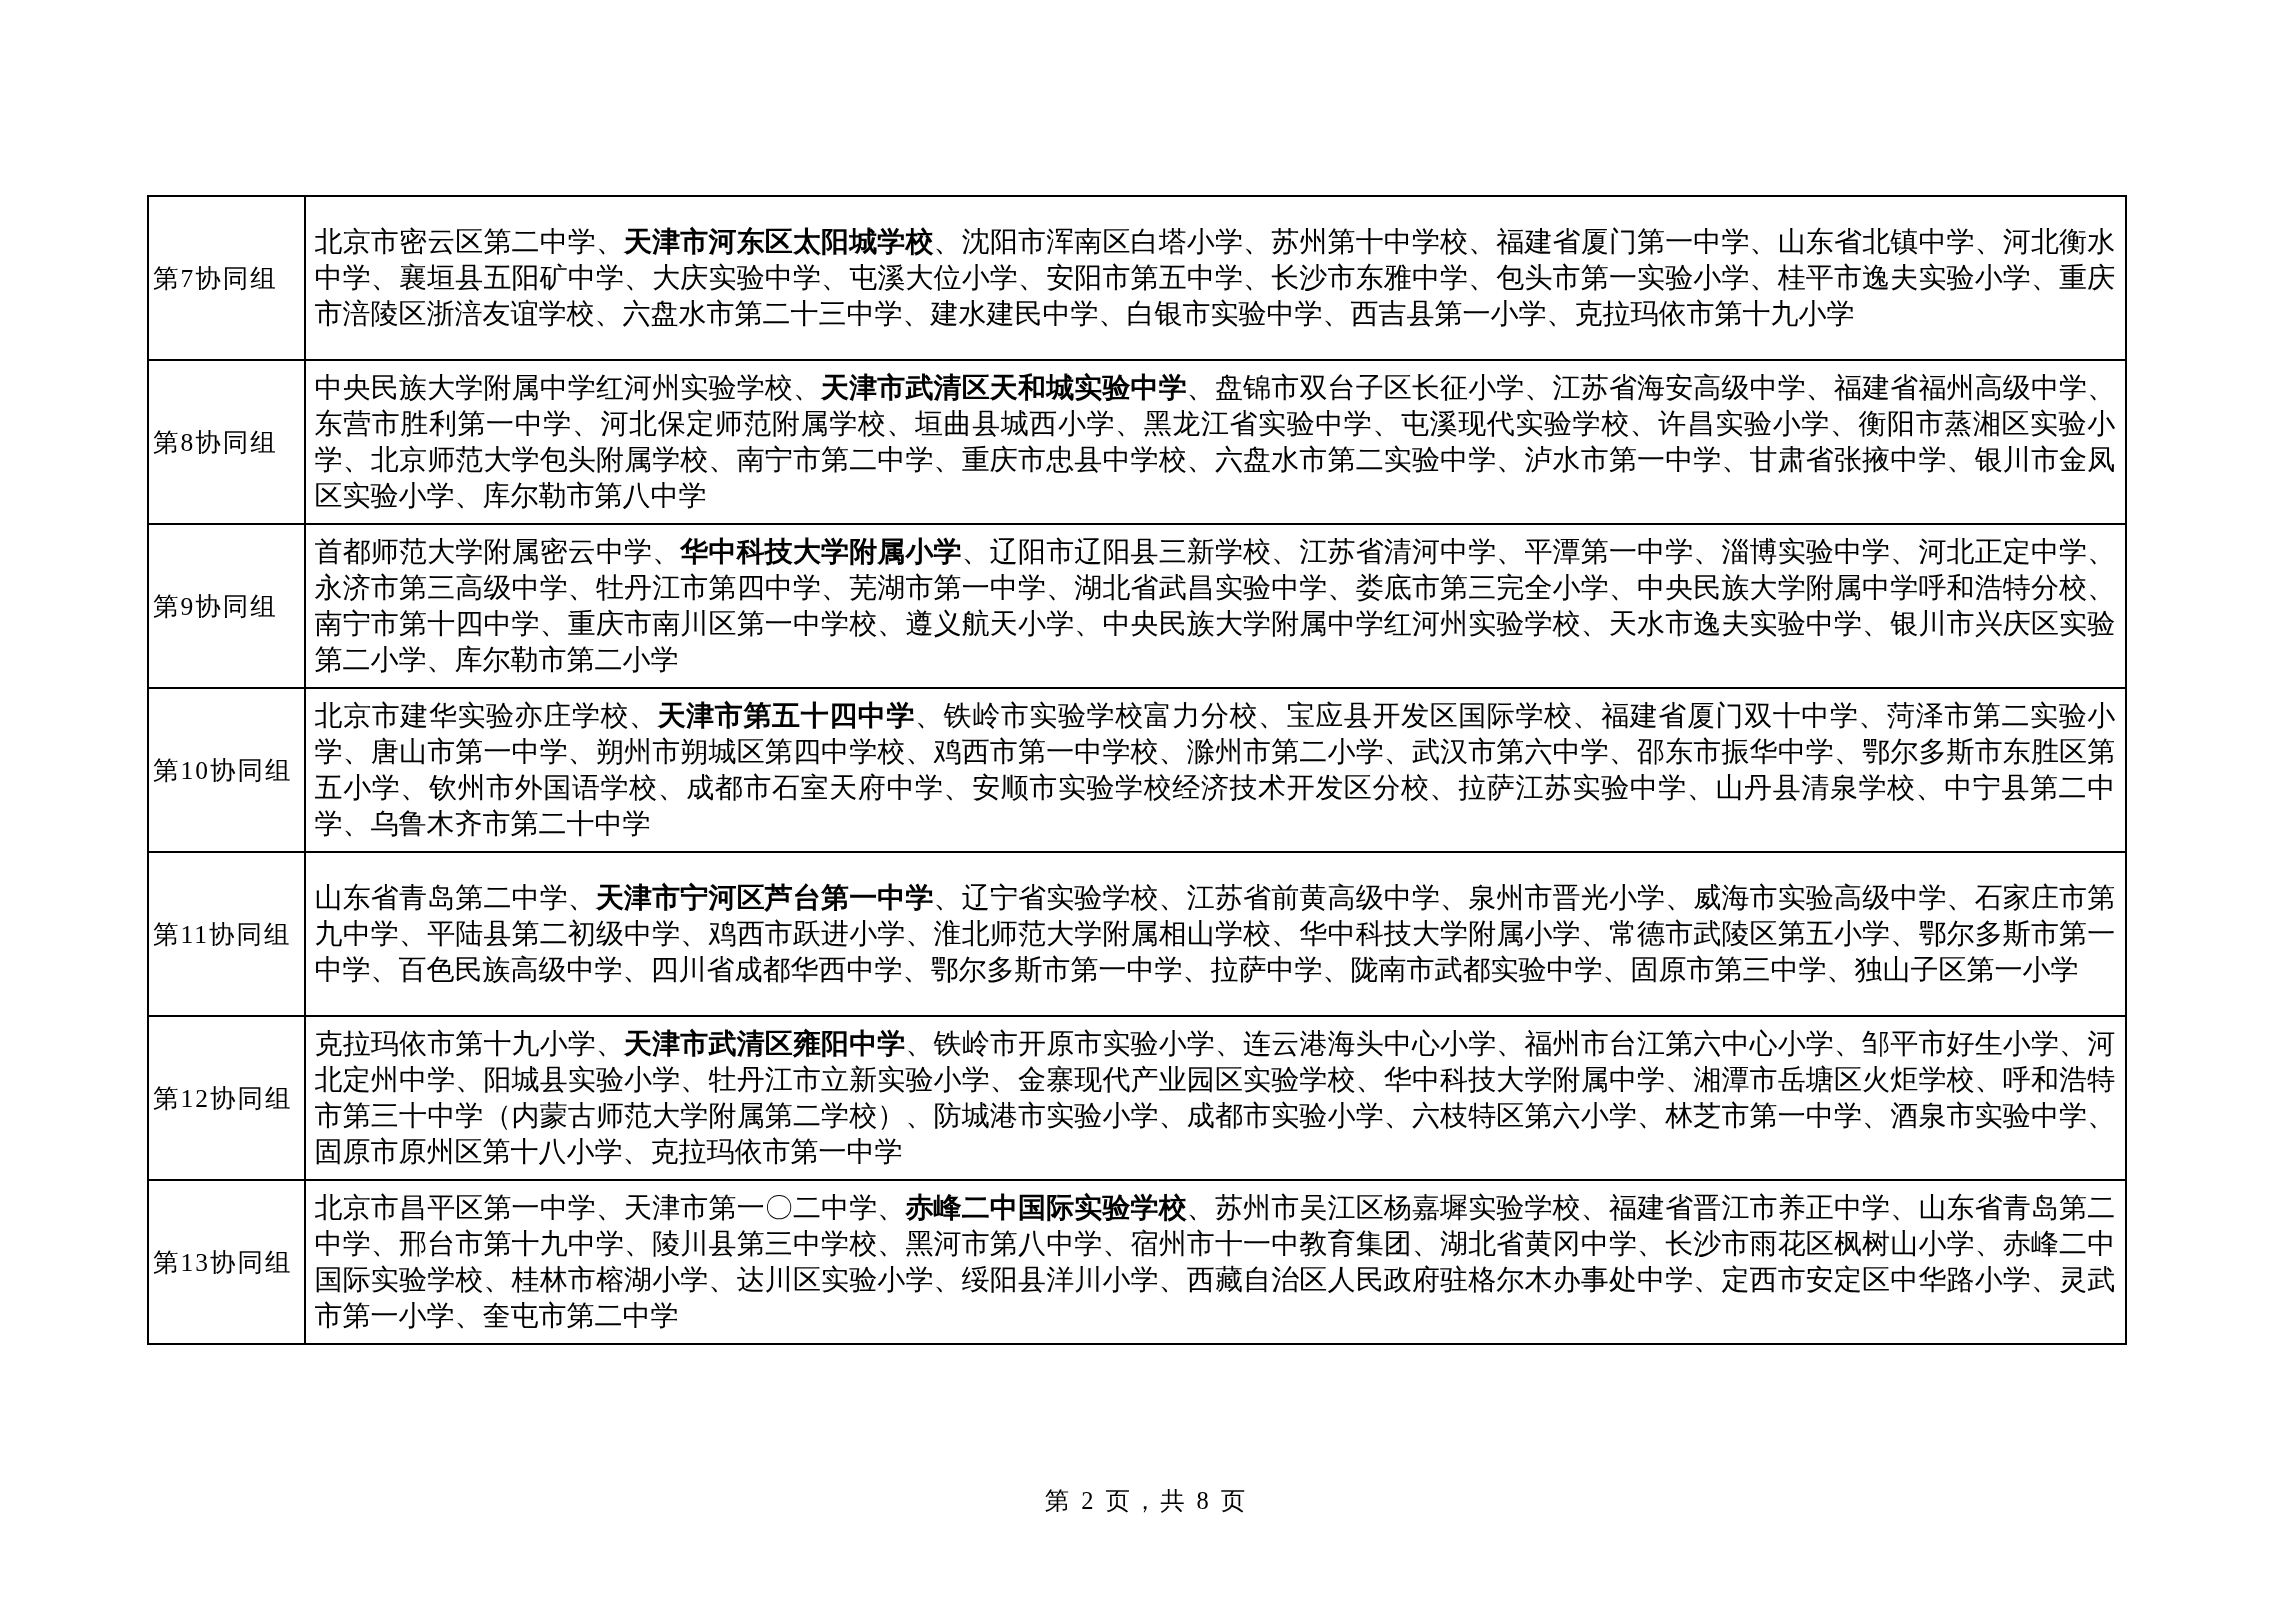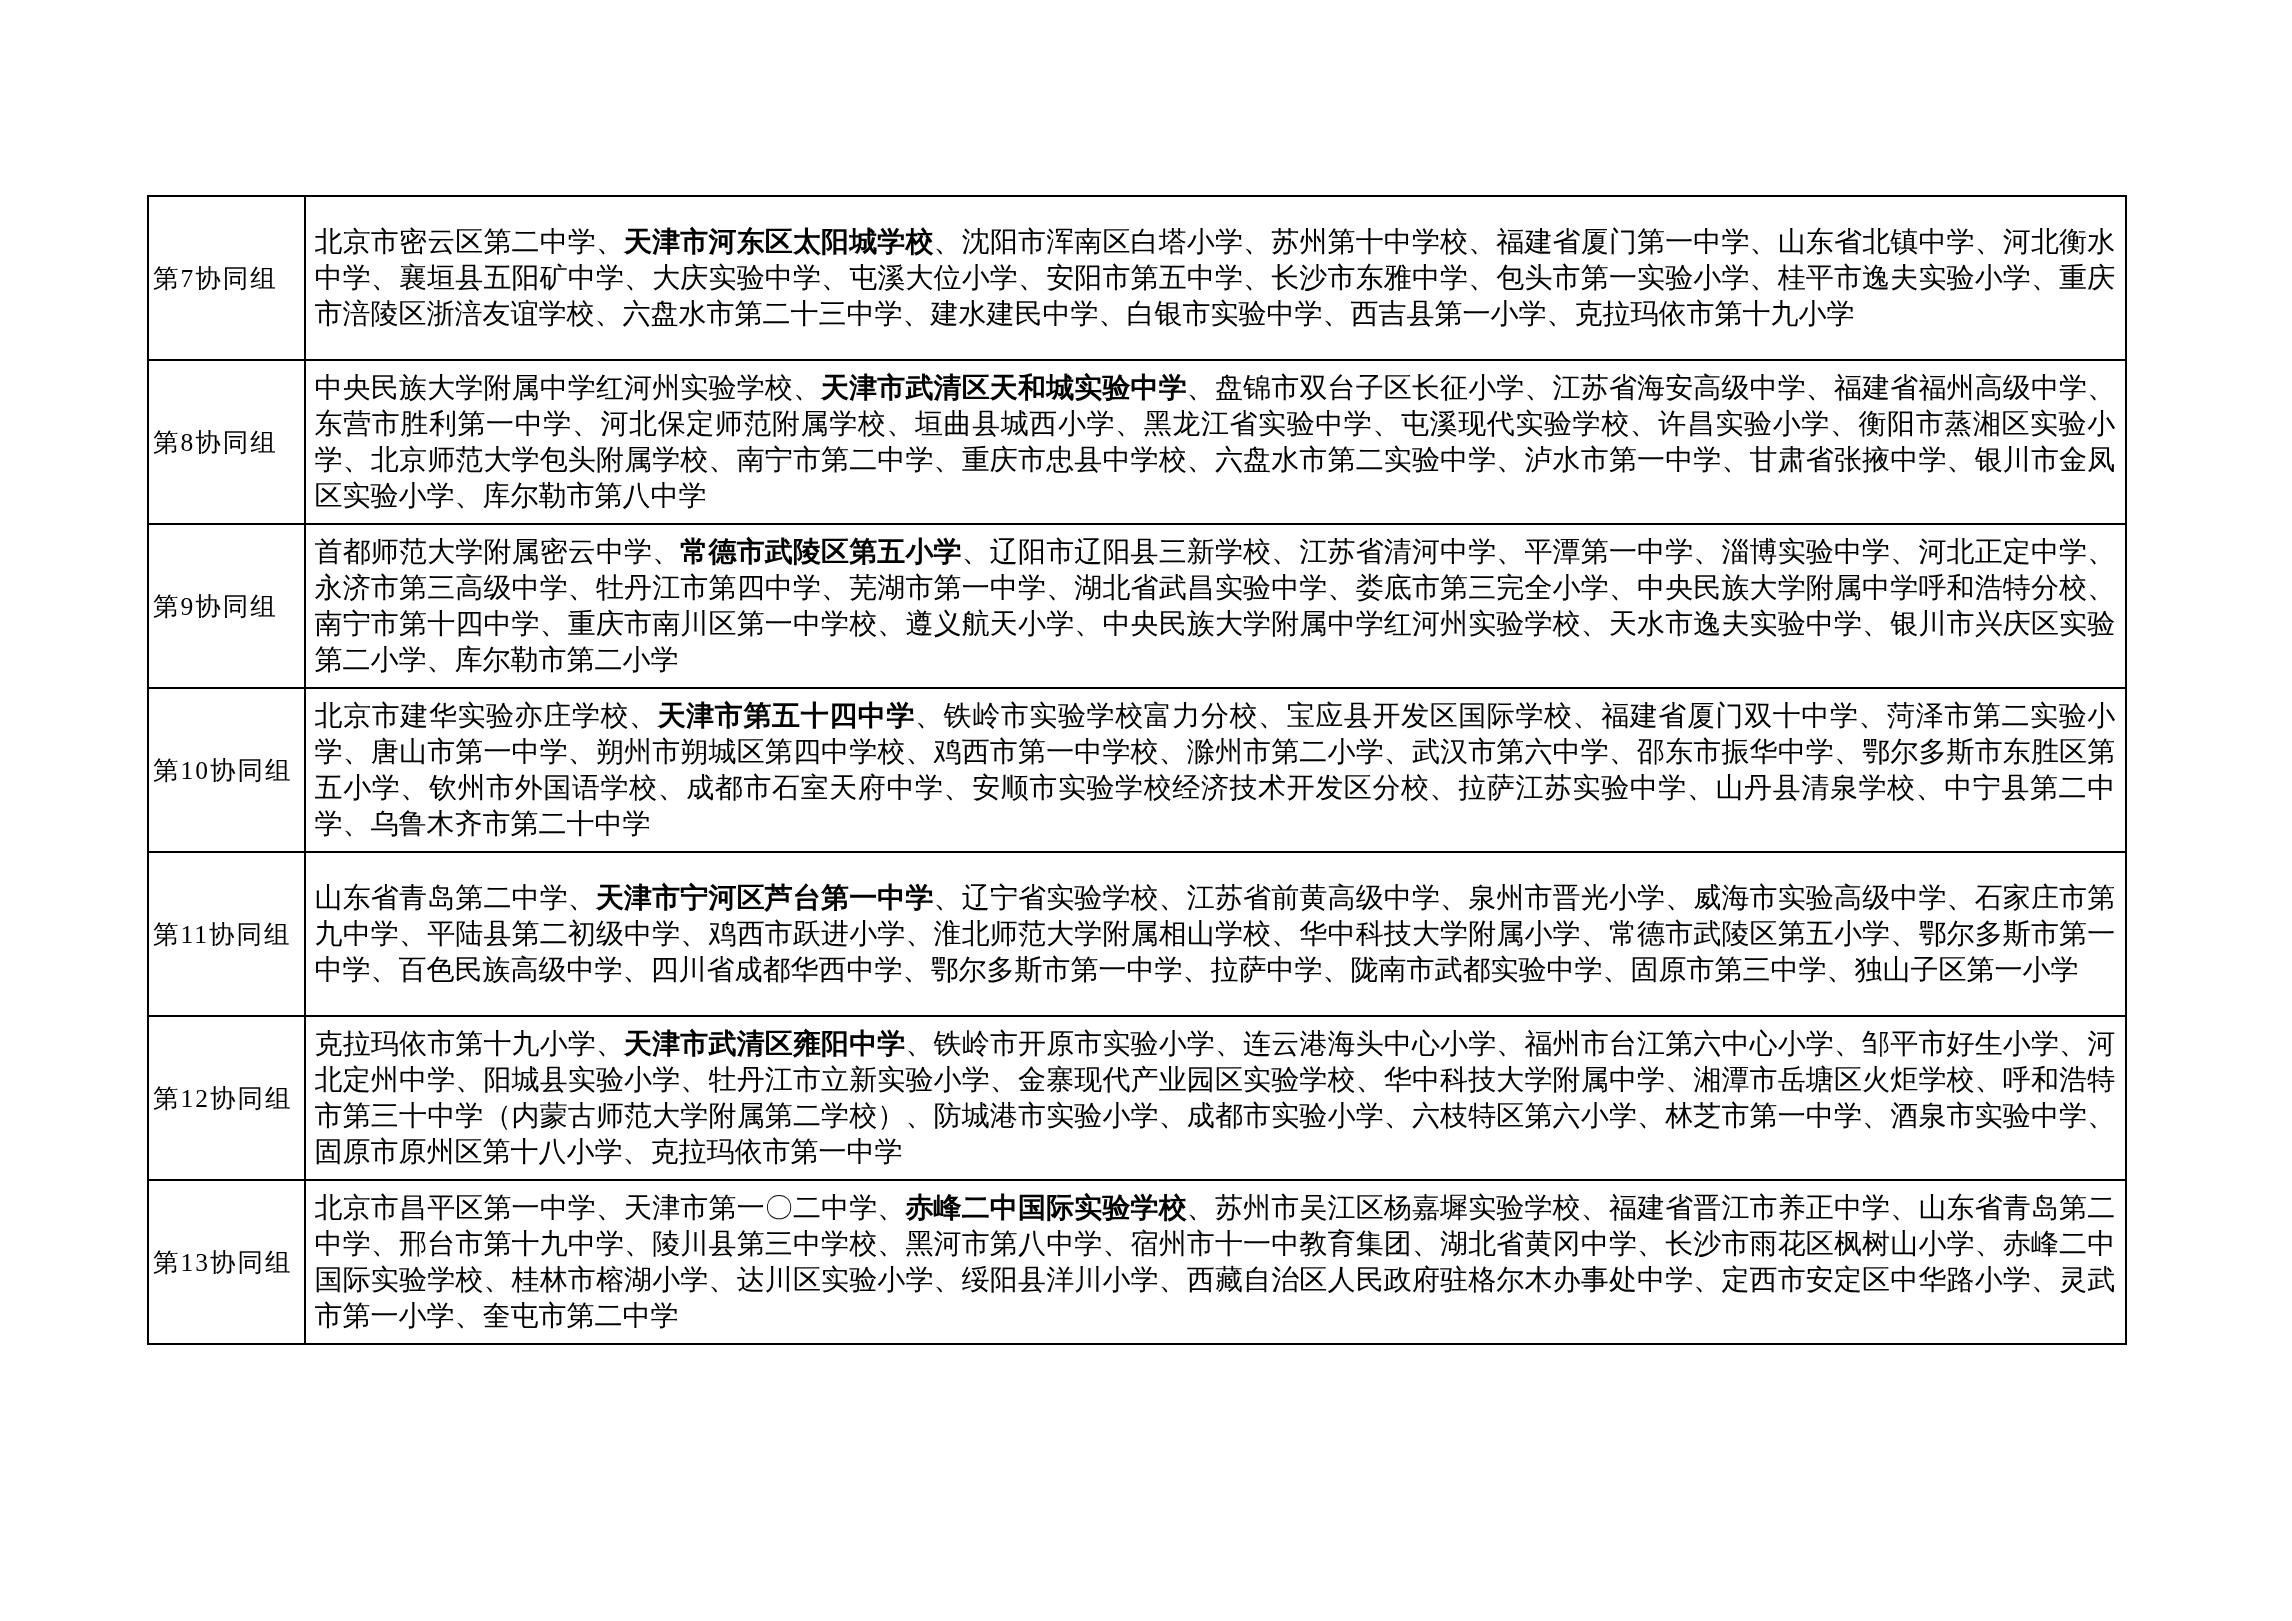--- a/index.html
+++ b/index.html
@@ -75,36 +75,39 @@
         <tr class="group-row">
           <td class="label-cell">第7协同组</td>
           <td class="schools-cell"><span class="school-names">北京市密云区第二中学、</span><span class="bold-school">天津市河东区太阳城学校</span><span class="school-names">、沈阳市浑南区白塔小学、苏州第十中学校、福建省厦门第一中学、山东省北镇中学、河北衡水中学、襄垣县五阳矿中学、大庆实验中学、屯溪大位小学、安阳市第五中学、长沙市东雅中学、包头市第一实验小学、桂平市逸夫实验小学、重庆市涪陵区浙涪友谊学校、六盘水市第二十三中学、建水建民中学、白银市实验中学、西吉县第一小学、克拉玛依市第十九小学</span></td>
         </tr>
         <tr class="group-row">
           <td class="label-cell">第8协同组</td>
           <td class="schools-cell"><span class="school-names">中央民族大学附属中学红河州实验学校、</span><span class="bold-school">天津市武清区天和城实验中学</span><span class="school-names">、盘锦市双台子区长征小学、江苏省海安高级中学、福建省福州高级中学、东营市胜利第一中学、河北保定师范附属学校、垣曲县城西小学、黑龙江省实验中学、屯溪现代实验学校、许昌实验小学、衡阳市蒸湘区实验小学、北京师范大学包头附属学校、南宁市第二中学、重庆市忠县中学校、六盘水市第二实验中学、泸水市第一中学、甘肃省张掖中学、银川市金凤区实验小学、库尔勒市第八中学</span></td>
         </tr>
         <tr class="group-row">
           <td class="label-cell">第9协同组</td>
-          <td class="schools-cell"><span class="school-names">首都师范大学附属密云中学、</span><span class="bold-school">常德市武陵区第五小学</span><span class="school-names">、辽阳市辽阳县三新学校、江苏省清河中学、平潭第一中学、淄博实验中学、河北正定中学、永济市第三高级中学、牡丹江市第四中学、芜湖市第一中学、湖北省武昌实验中学、娄底市第三完全小学、中央民族大学附属中学呼和浩特分校、南宁市第十四中学、重庆市南川区第一中学校、遵义航天小学、中央民族大学附属中学红河州实验学校、天水市逸夫实验中学、银川市兴庆区实验第二小学、库尔勒市第二小学</span></td>
+          <td class="schools-cell"><span class="school-names">首都师范大学附属密云中学、</span><span class="bold-school">华中科技大学附属小学</span><span class="school-names">、辽阳市辽阳县三新学校、江苏省清河中学、平潭第一中学、淄博实验中学、河北正定中学、永济市第三高级中学、牡丹江市第四中学、芜湖市第一中学、湖北省武昌实验中学、娄底市第三完全小学、中央民族大学附属中学呼和浩特分校、南宁市第十四中学、重庆市南川区第一中学校、遵义航天小学、中央民族大学附属中学红河州实验学校、天水市逸夫实验中学、银川市兴庆区实验第二小学、库尔勒市第二小学</span></td>
         </tr>
         <tr class="group-row">
           <td class="label-cell">第10协同组</td>
           <td class="schools-cell"><span class="school-names">北京市建华实验亦庄学校、</span><span class="bold-school">天津市第五十四中学</span><span class="school-names">、铁岭市实验学校富力分校、宝应县开发区国际学校、福建省厦门双十中学、菏泽市第二实验小学、唐山市第一中学、朔州市朔城区第四中学校、鸡西市第一中学校、滁州市第二小学、武汉市第六中学、邵东市振华中学、鄂尔多斯市东胜区第五小学、钦州市外国语学校、成都市石室天府中学、安顺市实验学校经济技术开发区分校、拉萨江苏实验中学、山丹县清泉学校、中宁县第二中学、乌鲁木齐市第二十中学</span></td>
         </tr>
         <tr class="group-row">
           <td class="label-cell">第11协同组</td>
           <td class="schools-cell"><span class="school-names">山东省青岛第二中学、</span><span class="bold-school">天津市宁河区芦台第一中学</span><span class="school-names">、辽宁省实验学校、江苏省前黄高级中学、泉州市晋光小学、威海市实验高级中学、石家庄市第九中学、平陆县第二初级中学、鸡西市跃进小学、淮北师范大学附属相山学校、华中科技大学附属小学、常德市武陵区第五小学、鄂尔多斯市第一中学、百色民族高级中学、四川省成都华西中学、鄂尔多斯市第一中学、拉萨中学、陇南市武都实验中学、固原市第三中学、独山子区第一小学</span></td>
         </tr>
         <tr class="group-row">
           <td class="label-cell">第12协同组</td>
           <td class="schools-cell"><span class="school-names">克拉玛依市第十九小学、</span><span class="bold-school">天津市武清区雍阳中学</span><span class="school-names">、铁岭市开原市实验小学、连云港海头中心小学、福州市台江第六中心小学、邹平市好生小学、河北定州中学、阳城县实验小学、牡丹江市立新实验小学、金寨现代产业园区实验学校、华中科技大学附属中学、湘潭市岳塘区火炬学校、呼和浩特市第三十中学（内蒙古师范大学附属第二学校）、防城港市实验小学、成都市实验小学、六枝特区第六小学、林芝市第一中学、酒泉市实验中学、固原市原州区第十八小学、克拉玛依市第一中学</span></td>
         </tr>
         <tr class="group-row">
           <td class="label-cell">第13协同组</td>
           <td class="schools-cell"><span class="school-names">北京市昌平区第一中学、天津市第一〇二中学、</span><span class="bold-school">赤峰二中国际实验学校</span><span class="school-names">、苏州市吴江区杨嘉墀实验学校、福建省晋江市养正中学、山东省青岛第二中学、邢台市第十九中学、陵川县第三中学校、黑河市第八中学、宿州市十一中教育集团、湖北省黄冈中学、长沙市雨花区枫树山小学、赤峰二中国际实验学校、桂林市榕湖小学、达川区实验小学、绥阳县洋川小学、西藏自治区人民政府驻格尔木办事处中学、定西市安定区中华路小学、灵武市第一小学、奎屯市第二中学</span></td>
         </tr>
       </tbody>
   </table>
 
+  <div class="page-footer">
+    <span>第 2 页，共 8 页</span>
+  </div>
 
 </div>
 
 
 </body></html>

